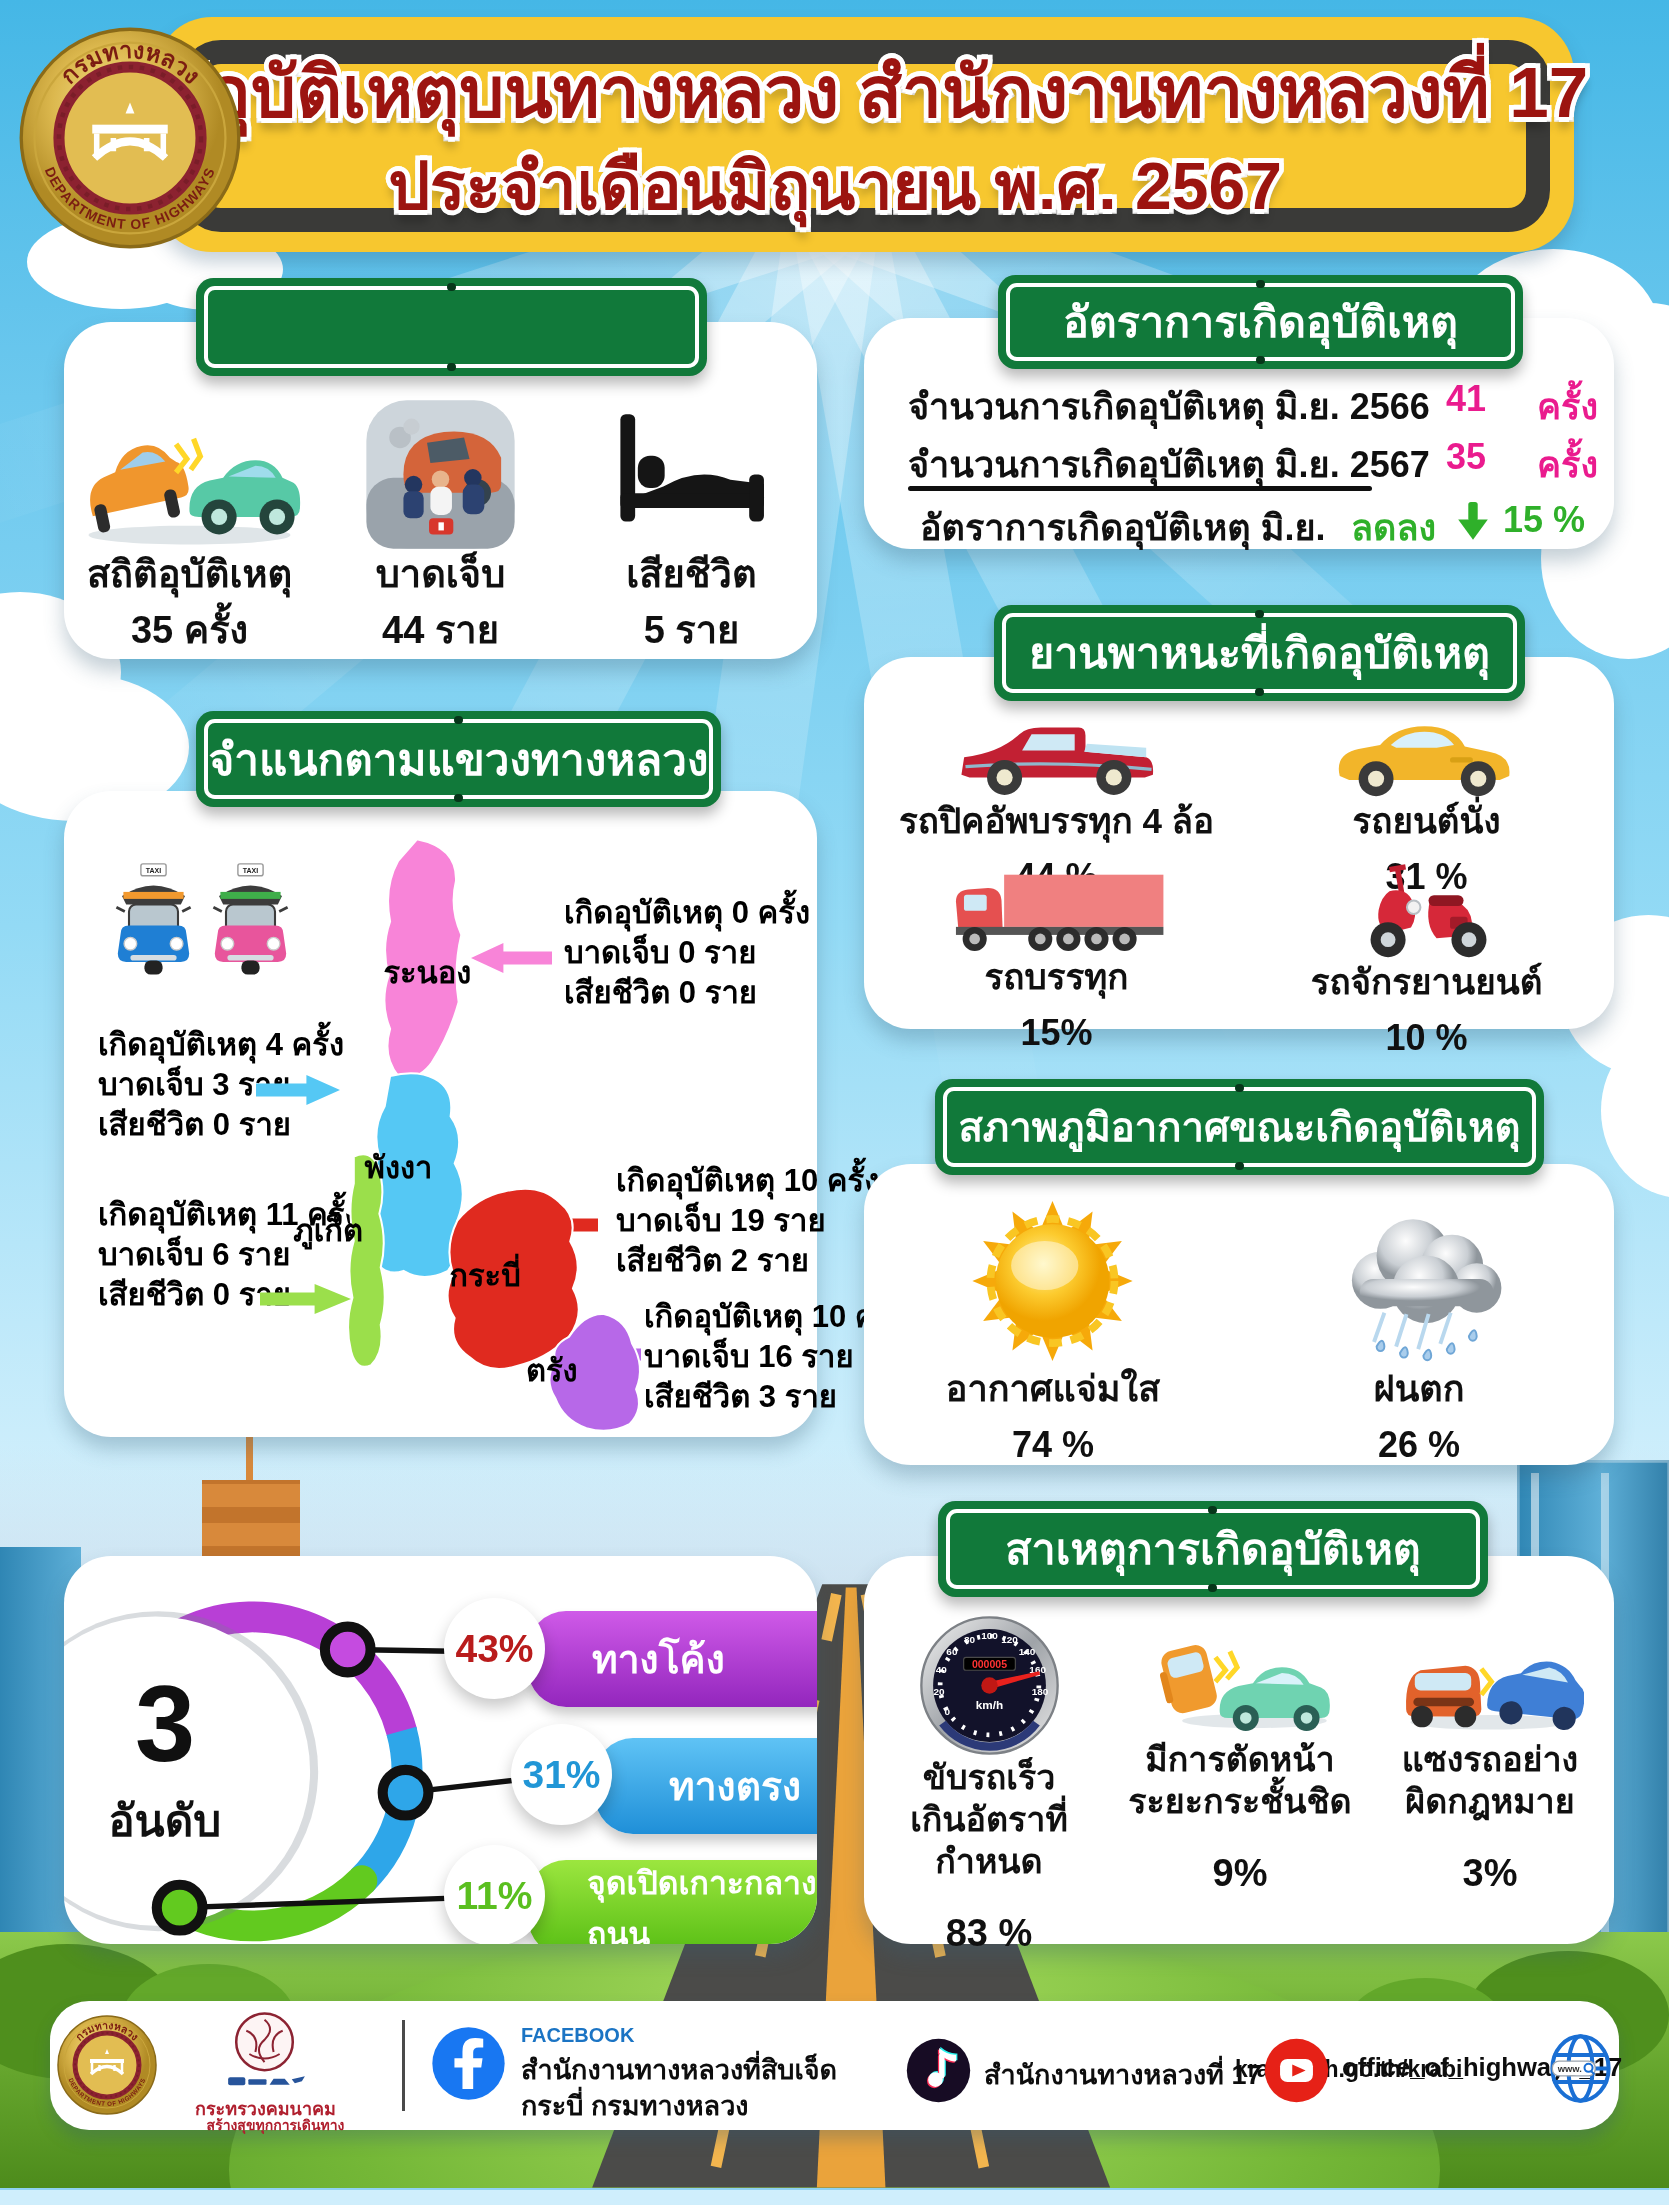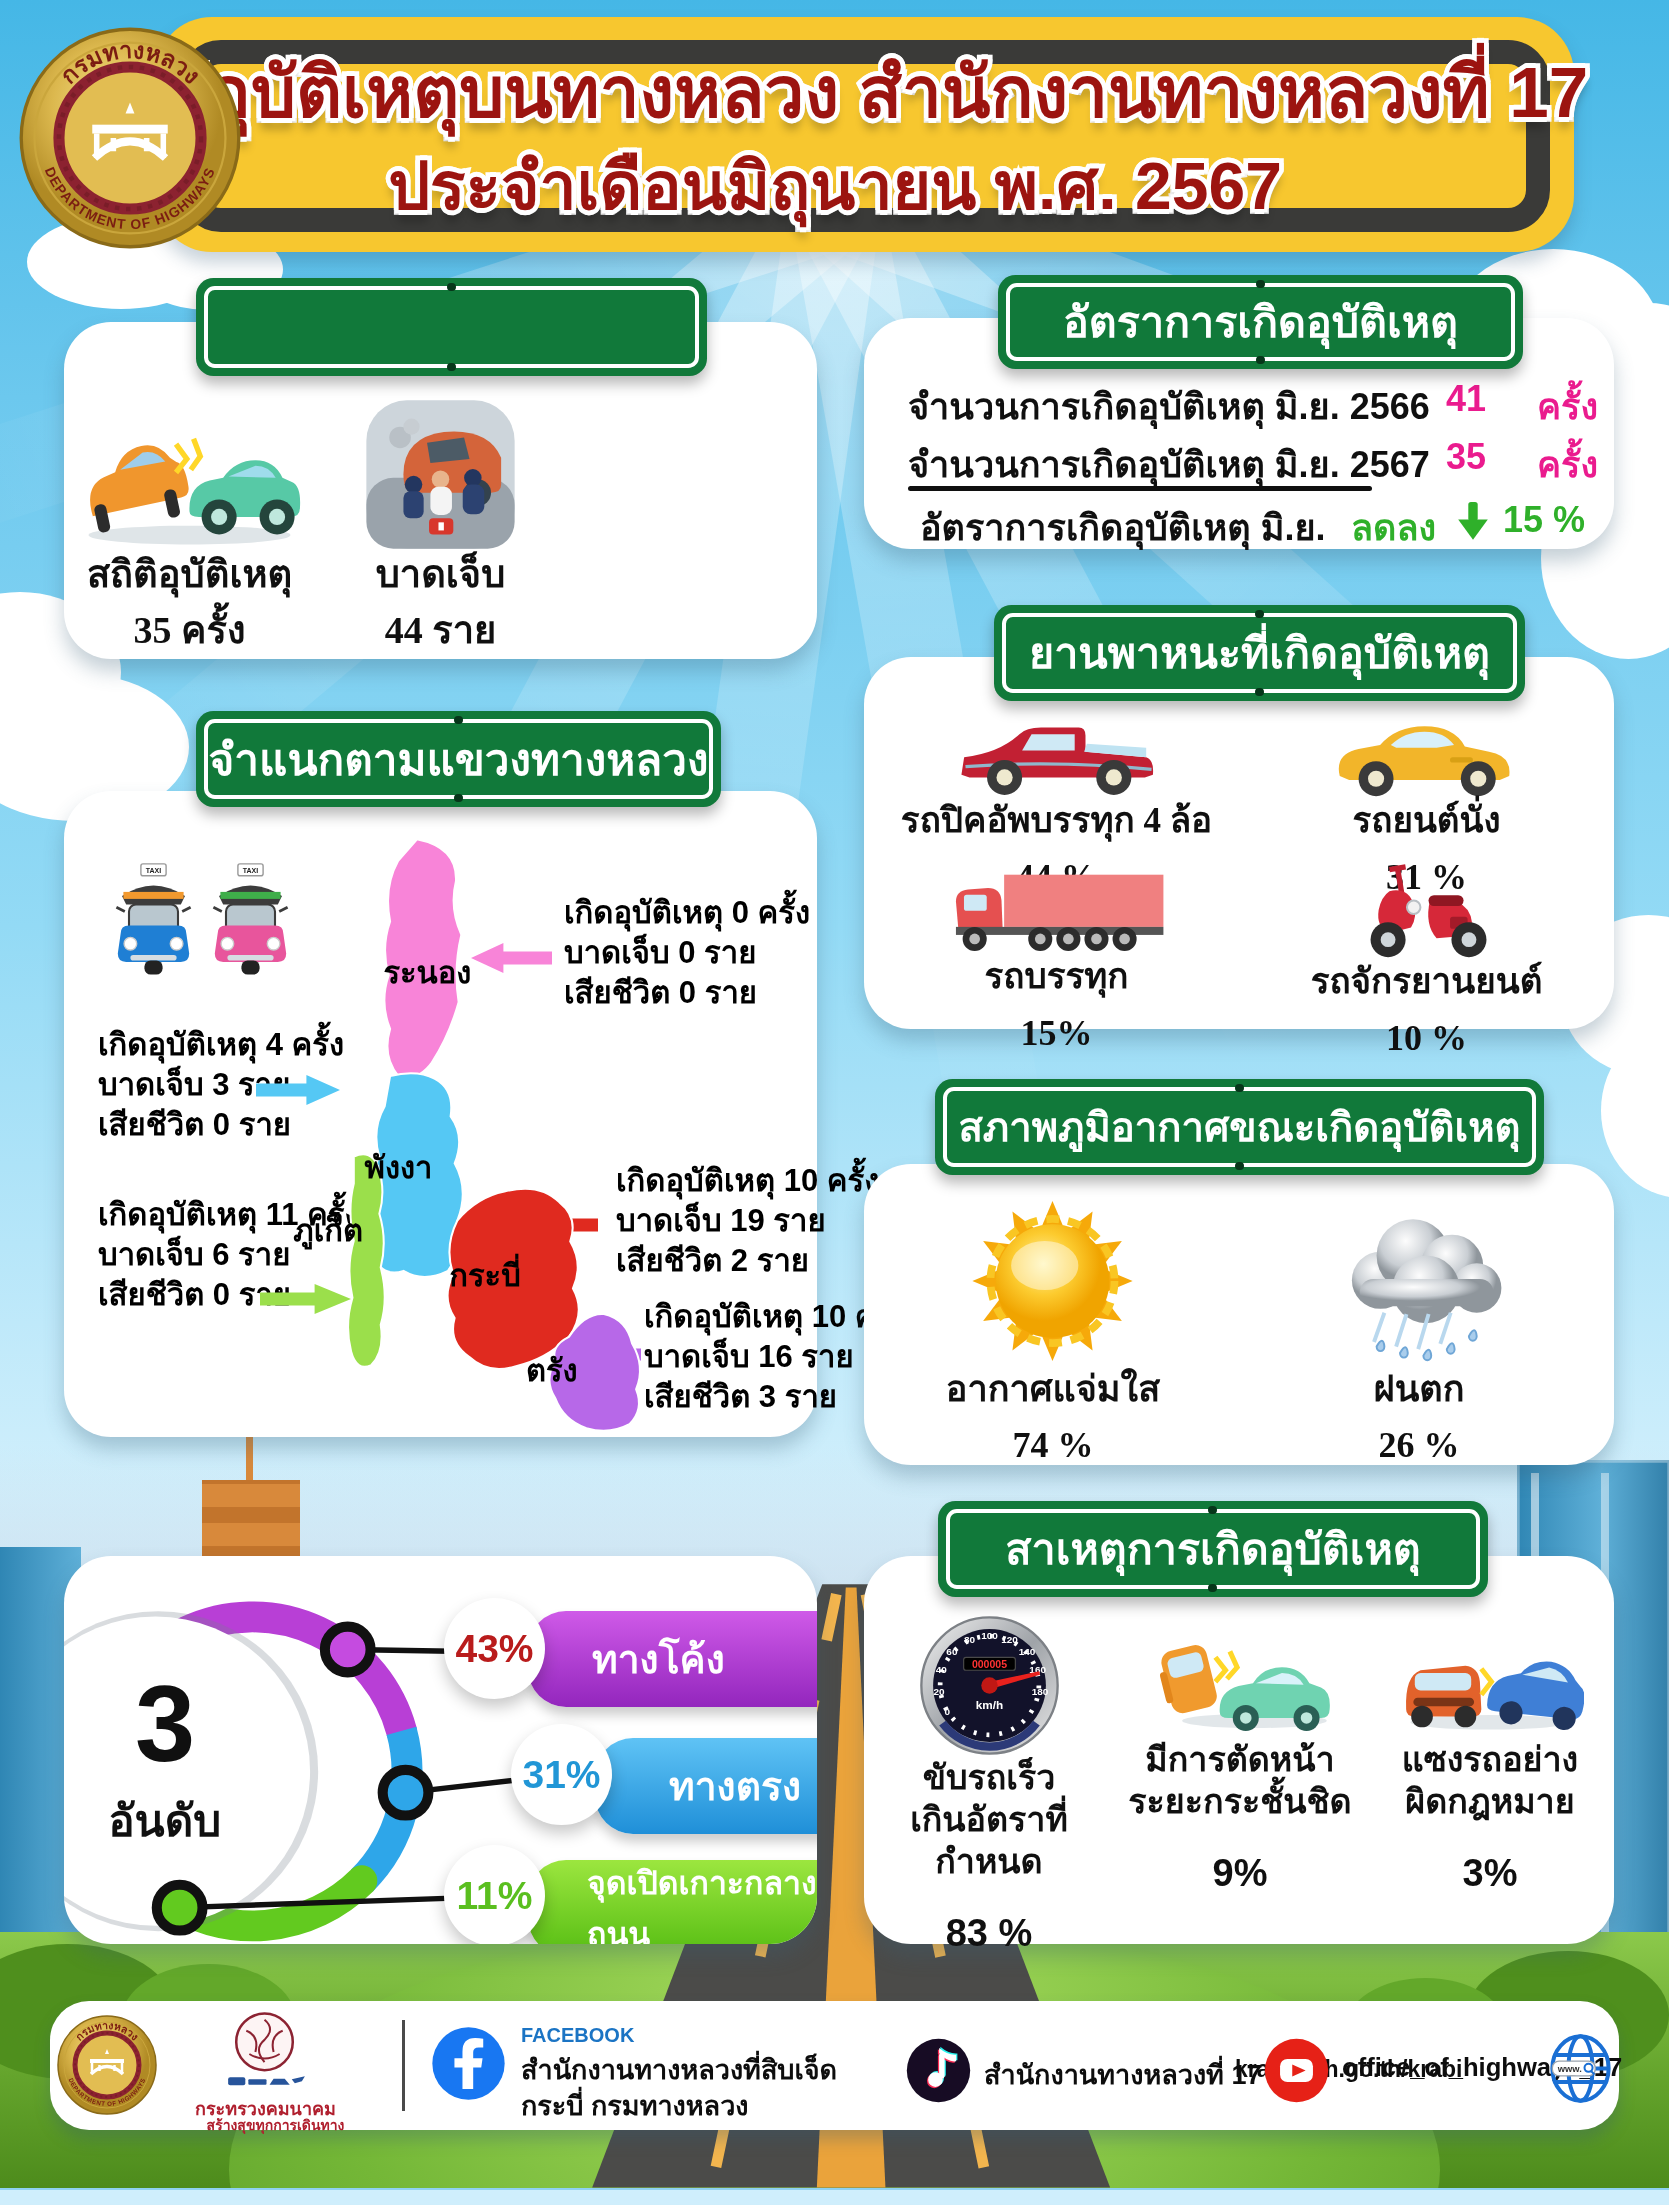--- a/index.html
+++ b/index.html
@@ -28,21 +28,21 @@
   .btitle.l1{top:35px;font-size:71px;}
   .btitle.l2{top:133px;font-size:66px;}
   
   .card{position:absolute;background:#fff;border-radius:47px;box-shadow:0 12px 20px rgba(60,95,120,.30);}
   .sign{position:absolute;background:#11793a;border-radius:17.5px;display:flex;align-items:center;justify-content:center;
     box-shadow:0 8px 13.5px rgba(0,0,0,.28);z-index:6;}
   .sign::before{content:"";position:absolute;inset:8px;border:4.7px solid #fff;border-radius:10.8px;pointer-events:none;}
   .sign-text{color:#fff;font-weight:700;white-space:nowrap;}
   .screw{position:absolute;left:50%;width:8.7px;height:8.7px;margin-left:-4.7px;border-radius:50%;background:#07361a;}
   .screw.t{top:4.7px;}.screw.b{bottom:4.7px;}
-  .col-item{position:absolute;display:flex;flex-direction:column;align-items:center;text-align:center;color:#101010;font-weight:700;font-family:Liberation Serif, serif;}
+  .col-item{position:absolute;display:flex;flex-direction:column;align-items:center;text-align:center;color:#101010;font-weight:700;}
   .lab{font-size:38px;line-height:44px;}
   .val{font-size:38px;line-height:44px;margin-top:12px;}
   
   .rrow{position:absolute;color:#101010;font-weight:700;font-size:36px;white-space:nowrap;}
   .magenta{color:#ea1b8e;}
   .greent{color:#2fb02a;}
   .rdiv{position:absolute;height:4.7px;background:#101010;border-radius:2.7px;}
   
   .callout{position:absolute;font-weight:700;font-size:31px;line-height:40px;color:#000;white-space:nowrap;}
   .marrow{position:absolute;}
@@ -208,20 +208,31 @@
       <circle cx="115" cy="122" r="13" fill="#e8b48c"></circle>
         <rect x="100" y="133" width="32" height="42" rx="12" fill="#f4f4f4"></rect>
       <circle cx="163" cy="120" r="13" fill="#23365f"></circle>
         <rect x="148" y="130" width="32" height="44" rx="12" fill="#2c4271"></rect>
       <rect x="98" y="180" width="36" height="24" rx="6" fill="#d8372c"></rect>
         <rect x="112" y="186" width="8" height="12" fill="#fff"></rect>
     </svg>
     <div class="lab">บาดเจ็บ</div>
     <div class="val">44 ราย</div>
   </div>
+  <div class="col-item" style="left:566px;top:397px;width:251px">
+    <svg width="161" height="155" viewBox="0 0 240 200">
+      <rect x="14" y="10" width="22" height="160" rx="8" fill="#151515"></rect>
+      <rect x="40" y="72" width="40" height="48" rx="18" fill="#151515"></rect>
+      <path d="M78,118 Q130,88 178,108 L228,114 L228,132 L40,132 Z" fill="#151515"></path>
+      <rect x="14" y="128" width="214" height="22" rx="6" fill="#151515"></rect>
+      <rect x="206" y="100" width="22" height="70" rx="8" fill="#151515"></rect>
+    </svg>
+    <div class="lab">เสียชีวิต</div>
+    <div class="val">5 ราย</div>
+  </div>
 
   <div class="card" style="left:864px;top:318px;width:750px;height:231px"></div>
   <div class="sign" style="left:998px;top:275px;width:525px;height:94px">
     <div class="screw t"></div>
       <div class="screw b"></div>
     <div class="sign-text" style="font-size:43px">อัตราการเกิดอุบัติเหตุ</div>
   </div>
   <div class="rrow" style="left:908px;top:378px;width:686px">
     <span>จำนวนการเกิดอุบัติเหตุ มิ.ย. 2566</span>
     <span class="magenta abs" style="left:538px">41</span>

